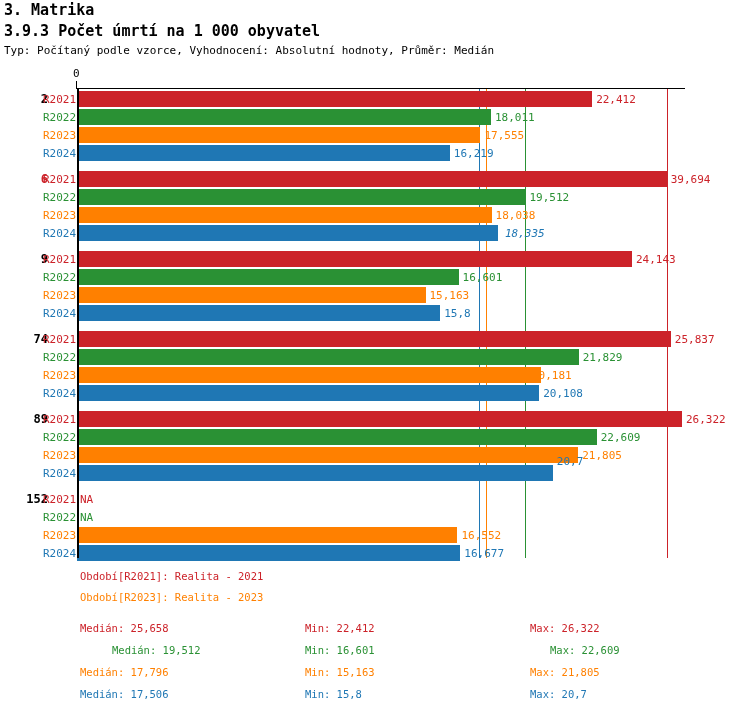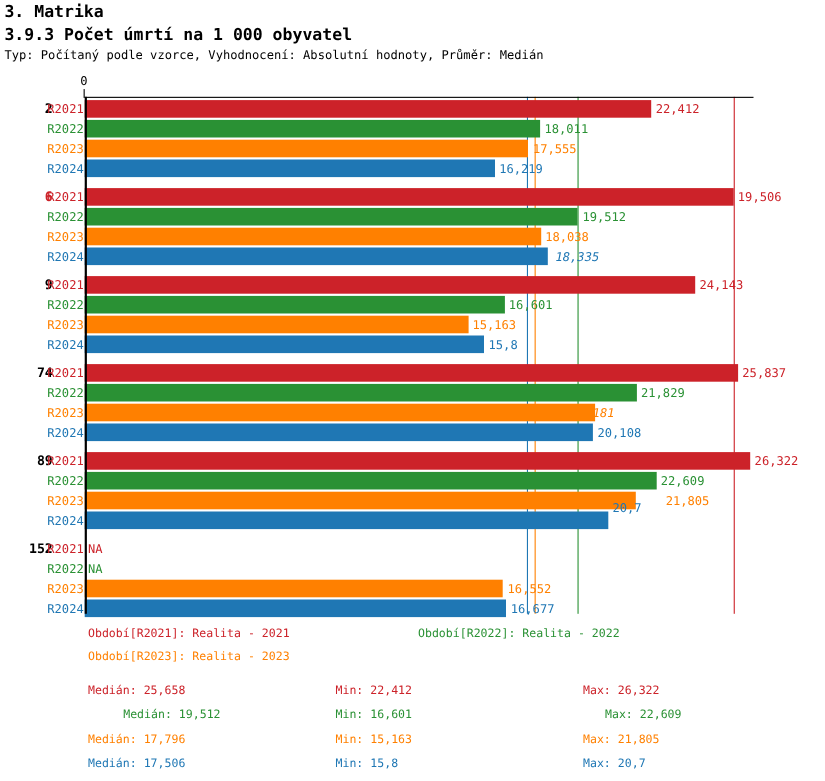--- a/index.html
+++ b/index.html
@@ -64,21 +64,21 @@
         <div class="bar" style="left: 77px; top: 36px; width: 403.494px; background: rgb(255, 128, 0);"></div>
         <div class="val" style="left: 484.494px; top: 38px; color: rgb(255, 128, 0);">17,555</div>
         <div class="rowlabel" style="left: 43px; top: 56px; color: rgb(31, 119, 180);">R2024</div>
         <div class="bar" style="left: 77px; top: 54px; width: 372.787px; background: rgb(31, 119, 180);"></div>
         <div class="val" style="left: 453.787px; top: 56px; color: rgb(31, 119, 180);">16,219</div>
       </div>
       <div class="grp" style="top: 101px; height: 72px;">
         <div class="grplabel" style="top: 1px; color: rgb(204, 34, 41);">6</div>
         <div class="rowlabel" style="left: 43px; top: 2px; color: rgb(204, 34, 41);">R2021</div>
         <div class="bar" style="left: 77px; top: 0px; width: 589.738px; background: rgb(204, 34, 41);"></div>
-        <div class="val" style="left: 670.738px; top: 2px; color: rgb(204, 34, 41);">19,506</div>
+        <div class="val" style="left: 670.738px; top: 2px; color: rgb(204, 34, 41);">39,694</div>
         <div class="rowlabel" style="left: 43px; top: 20px; color: rgb(42, 145, 52);">R2022</div>
         <div class="bar" style="left: 77px; top: 18px; width: 448.475px; background: rgb(42, 145, 52);"></div>
         <div class="val" style="left: 529.475px; top: 20px; color: rgb(42, 145, 52);">19,512</div>
         <div class="rowlabel" style="left: 43px; top: 38px; color: rgb(255, 128, 0);">R2023</div>
         <div class="bar" style="left: 77px; top: 36px; width: 414.596px; background: rgb(255, 128, 0);"></div>
         <div class="val" style="left: 495.596px; top: 38px; color: rgb(255, 128, 0);">18,038</div>
         <div class="rowlabel" style="left: 43px; top: 56px; color: rgb(31, 119, 180);">R2024</div>
         <div class="bar" style="left: 77px; top: 54px; width: 421.422px; background: rgb(31, 119, 180);"></div>
         <div class="val" style="left: 505px; top: 56px; color: rgb(31, 119, 180); font-style: italic;">18,335</div>
       </div>
@@ -100,36 +100,36 @@
       <div class="grp" style="top: 261px; height: 72px;">
         <div class="grplabel" style="top: 1px; color: rgb(0, 0, 0);">74</div>
         <div class="rowlabel" style="left: 43px; top: 2px; color: rgb(204, 34, 41);">R2021</div>
         <div class="bar" style="left: 77px; top: 0px; width: 593.852px; background: rgb(204, 34, 41);"></div>
         <div class="val" style="left: 674.852px; top: 2px; color: rgb(204, 34, 41);">25,837</div>
         <div class="rowlabel" style="left: 43px; top: 20px; color: rgb(42, 145, 52);">R2022</div>
         <div class="bar" style="left: 77px; top: 18px; width: 501.73px; background: rgb(42, 145, 52);"></div>
         <div class="val" style="left: 582.73px; top: 20px; color: rgb(42, 145, 52);">21,829</div>
         <div class="rowlabel" style="left: 43px; top: 38px; color: rgb(255, 128, 0);">R2023</div>
         <div class="bar" style="left: 77px; top: 36px; width: 463.852px; background: rgb(255, 128, 0);"></div>
-        <div class="val" style="left: 519px; top: 38px; color: rgb(255, 128, 0); font-style: italic;">20,181</div>
+        <div class="val" style="left: 532px; top: 38px; color: rgb(255, 128, 0);">20,181</div>
         <div class="rowlabel" style="left: 43px; top: 56px; color: rgb(31, 119, 180);">R2024</div>
         <div class="bar" style="left: 77px; top: 54px; width: 462.174px; background: rgb(31, 119, 180);"></div>
         <div class="val" style="left: 543.174px; top: 56px; color: rgb(31, 119, 180);">20,108</div>
       </div>
       <div class="grp" style="top: 341px; height: 72px;">
         <div class="grplabel" style="top: 1px; color: rgb(0, 0, 0);">89</div>
         <div class="rowlabel" style="left: 43px; top: 2px; color: rgb(204, 34, 41);">R2021</div>
         <div class="bar" style="left: 77px; top: 0px; width: 605px; background: rgb(204, 34, 41);"></div>
         <div class="val" style="left: 686px; top: 2px; color: rgb(204, 34, 41);">26,322</div>
         <div class="rowlabel" style="left: 43px; top: 20px; color: rgb(42, 145, 52);">R2022</div>
         <div class="bar" style="left: 77px; top: 18px; width: 519.658px; background: rgb(42, 145, 52);"></div>
         <div class="val" style="left: 600.658px; top: 20px; color: rgb(42, 145, 52);">22,609</div>
         <div class="rowlabel" style="left: 43px; top: 38px; color: rgb(255, 128, 0);">R2023</div>
         <div class="bar" style="left: 77px; top: 36px; width: 501.179px; background: rgb(255, 128, 0);"></div>
-        <div class="val" style="left: 582.179px; top: 38px; color: rgb(255, 128, 0); margin-left: 23px;">21,805</div>
+        <div class="val" style="left: 582.179px; top: 38px; color: rgb(255, 128, 0);">21,805</div>
         <div class="rowlabel" style="left: 43px; top: 56px; color: rgb(31, 119, 180);">R2024</div>
         <div class="bar" style="left: 77px; top: 54px; width: 475.781px; background: rgb(31, 119, 180);"></div>
         <div class="val" style="left: 556.781px; top: 44px; color: rgb(31, 119, 180);">20,7</div>
       </div>
       <div class="grp" style="top: 421px; height: 72px;">
         <div class="grplabel" style="top: 1px; color: rgb(0, 0, 0);">152</div>
         <div class="rowlabel" style="left: 43px; top: 2px; color: rgb(204, 34, 41);">R2021</div>
         <div class="na" style="left: 80px; top: 2px; color: rgb(204, 34, 41);">NA</div>
         <div class="rowlabel" style="left: 43px; top: 20px; color: rgb(42, 145, 52);">R2022</div>
         <div class="na" style="left: 80px; top: 20px; color: rgb(42, 145, 52);">NA</div>
@@ -142,21 +142,20 @@
       </div>
     </div>
   <div id="topaxis"></div>
   <div id="yaxis"></div>
   <div id="zerotick"></div>
   <div id="zerolabel">0</div>
 </div>
 
 <div id="legend">
     <div class="leg" style="left: 80px; top: 0px; color: rgb(204, 34, 41);">Období[R2021]: Realita - 2021</div>
-    <div class="leg" style="left: 380px; top: 0px; color: rgb(42, 145, 52);">Období[R2022]: Realita - 2022</div>
     <div class="leg" style="left: 80px; top: 21px; color: rgb(255, 128, 0);">Období[R2023]: Realita - 2023</div>
   </div>
 <div id="stats">
     <div class="st" style="left: 80px; top: 0px; color: rgb(204, 34, 41);">Medián: 25,658</div>
     <div class="st" style="left: 305px; top: 0px; color: rgb(204, 34, 41);">Min: 22,412</div>
     <div class="st" style="left: 530px; top: 0px; color: rgb(204, 34, 41);">Max: 26,322</div>
     <div class="st" style="left: 80px; top: 22px; color: rgb(42, 145, 52); margin-left: 32px;">Medián: 19,512</div>
     <div class="st" style="left: 305px; top: 22px; color: rgb(42, 145, 52);">Min: 16,601</div>
     <div class="st" style="left: 550px; top: 22px; color: rgb(42, 145, 52);">Max: 22,609</div>
     <div class="st" style="left: 80px; top: 44px; color: rgb(255, 128, 0);">Medián: 17,796</div>

